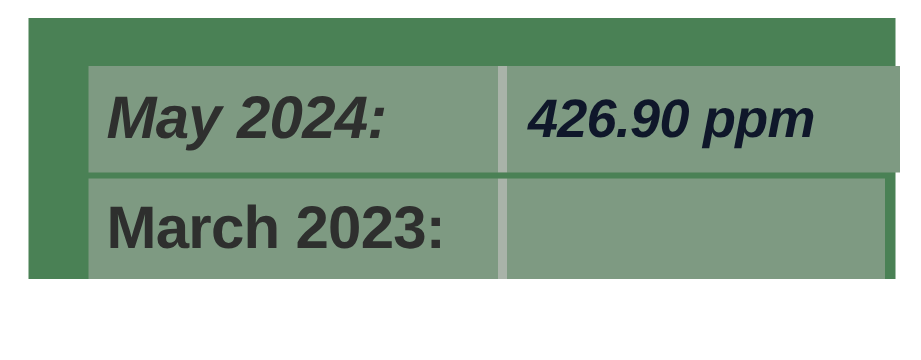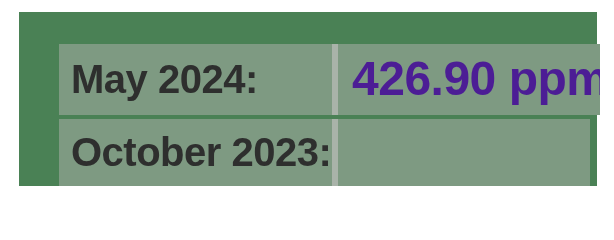--- a/index.html
+++ b/index.html
@@ -39,20 +39,21 @@
     display: flex;
     align-items: center;
     overflow: hidden;
   }
 
   #row-2024 {
     left: 40px;
     top: 32px;
     width: 541px;
     height: 71px;
+    font-style: italic;
   }
 
   #row-2023 {
     left: 40px;
     top: 107px;
     width: 531px;
     height: 67px;
   }
 
   .cell-label {
@@ -72,22 +73,22 @@
     flex: 0 0 auto;
     width: 6px;
     align-self: stretch;
     background: #a9b3a9;
   }
 
   .cell-value {
     flex: 1 1 auto;
     padding-left: 14px;
     box-sizing: border-box;
-    color: #4c1d95;
-    font-size: 48px;
+    color: #0f172a;
+    font-size: 36px;
     font-weight: bold;
     letter-spacing: -0.5px;
     line-height: 1;
     white-space: nowrap;
   }
 
   
   .cell-label, .cell-value { transform: translateY(-1px); }
 </style>
 </head>
@@ -97,18 +98,18 @@
 
   <div id="panel">
 
     <div class="row" id="row-2024">
       <div class="cell-label">May 2024:</div>
       <div class="divider"></div>
       <div class="cell-value">426.90 ppm</div>
     </div>
 
     <div class="row" id="row-2023">
-      <div class="cell-label">October 2023:</div>
+      <div class="cell-label">March 2023:</div>
       <div class="divider"></div>
     </div>
 
   </div>
 </div>
 
 </body></html>

